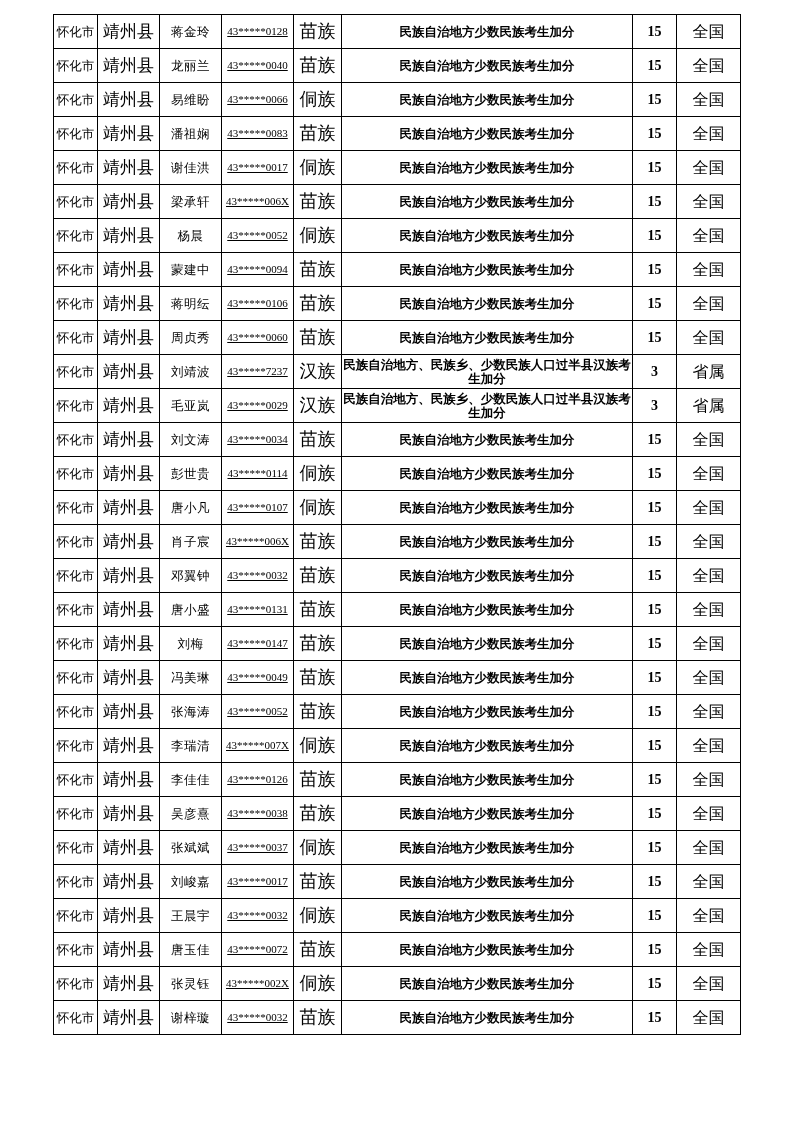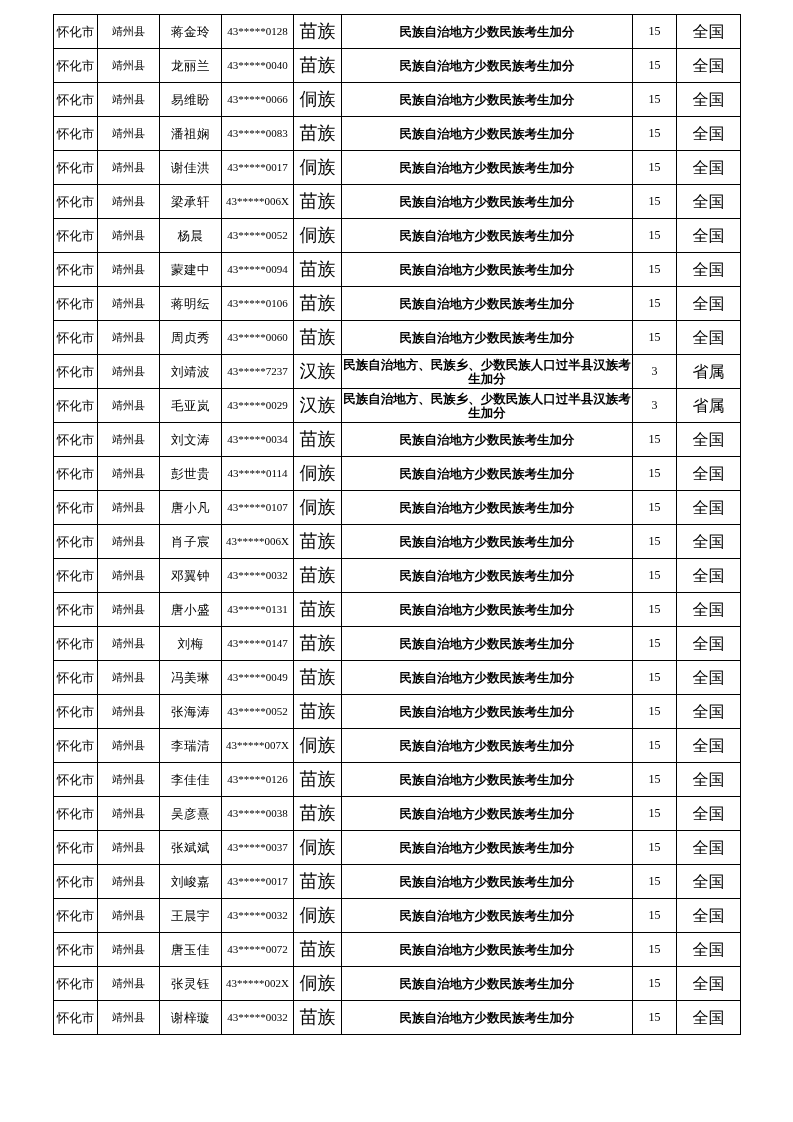--- a/index.html
+++ b/index.html
@@ -38,26 +38,26 @@
   col.c-city   { width: 44px; }
   col.c-county { width: 62px; }
   col.c-name   { width: 62px; }
   col.c-id     { width: 72px; }
   col.c-ethnic { width: 48px; }
   col.c-reason { width: 291px; }
   col.c-points { width: 44px; }
   col.c-scope  { width: 64px; }
 
   td.city   { font-size: 12.5px; }
-  td.county { font-size: 11px; }
+  td.county { font-size: 17px; }
   td.name   { font-size: 12.5px; letter-spacing: 0.5px; }
-  td.id     { font-size: 11px; text-align: left; padding-left: 3px; line-height: 1.1; }
+  td.id     { font-size: 11px; text-align: left; padding-left: 3px; line-height: 1.1; text-decoration: underline; }
   td.ethnic { font-size: 18px; }
   td.reason { font-size: 12.5px; line-height: 1.15; font-weight: bold; }
-  td.points { font-size: 12px; }
+  td.points { font-size: 14px; font-weight: bold; }
   td.scope  { font-size: 16px; }
 </style>
 </head>
 <body>
 
 <div class="page">
   <table class="roster">
     <colgroup>
       <col class="c-city">
         <col class="c-county">

